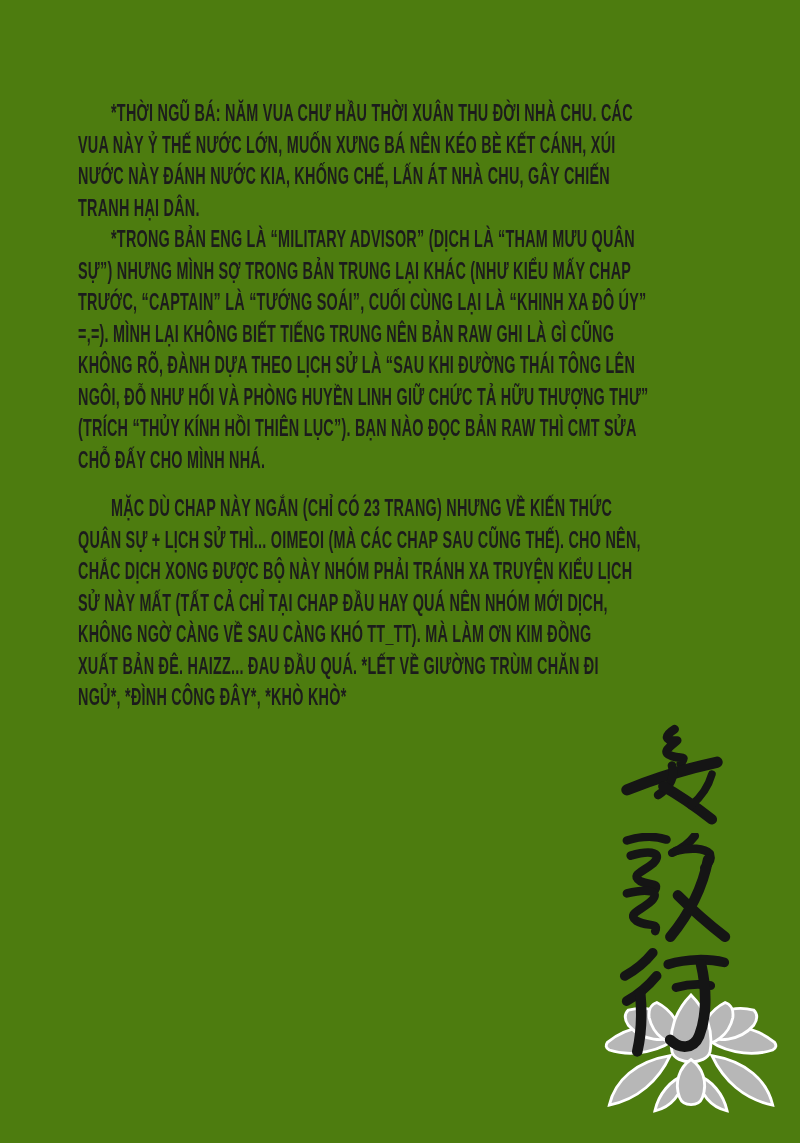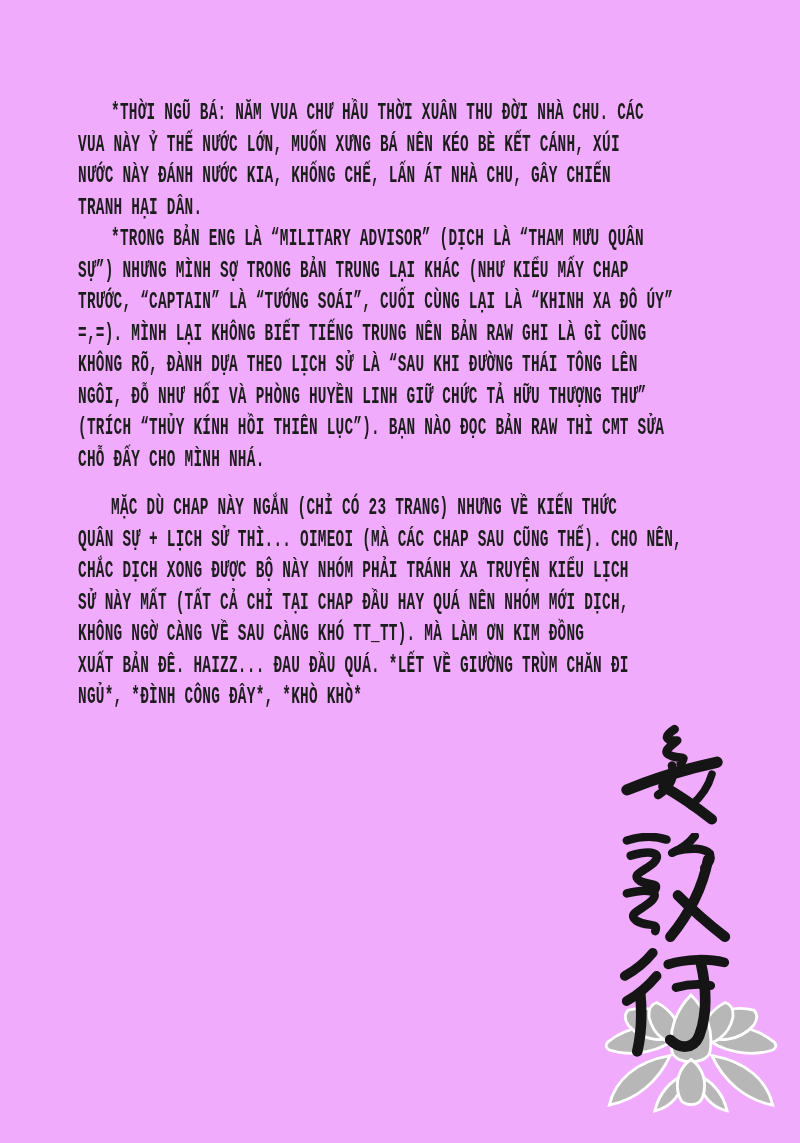--- a/index.html
+++ b/index.html
@@ -1,21 +1,21 @@
 <!DOCTYPE html>
 <html><head>
 <meta charset="utf-8">
 <style>
   html,body{margin:0;padding:0;background:#ffffff;}
   .page{
     position:relative;
     width:800px;height:1143px;
-    background:#f0abfc;
+    background:#4d7c0f;
     overflow:hidden;
-    font-family:Liberation Mono, monospace;
+    font-family:Liberation Sans, sans-serif;
   }
   
   .notes{
     position:absolute;
     left:78px;top:97px;
     width:1200px;
     transform:scaleX(0.60);
     transform-origin:0 0;
     font-weight:700;
     font-size:24px;

